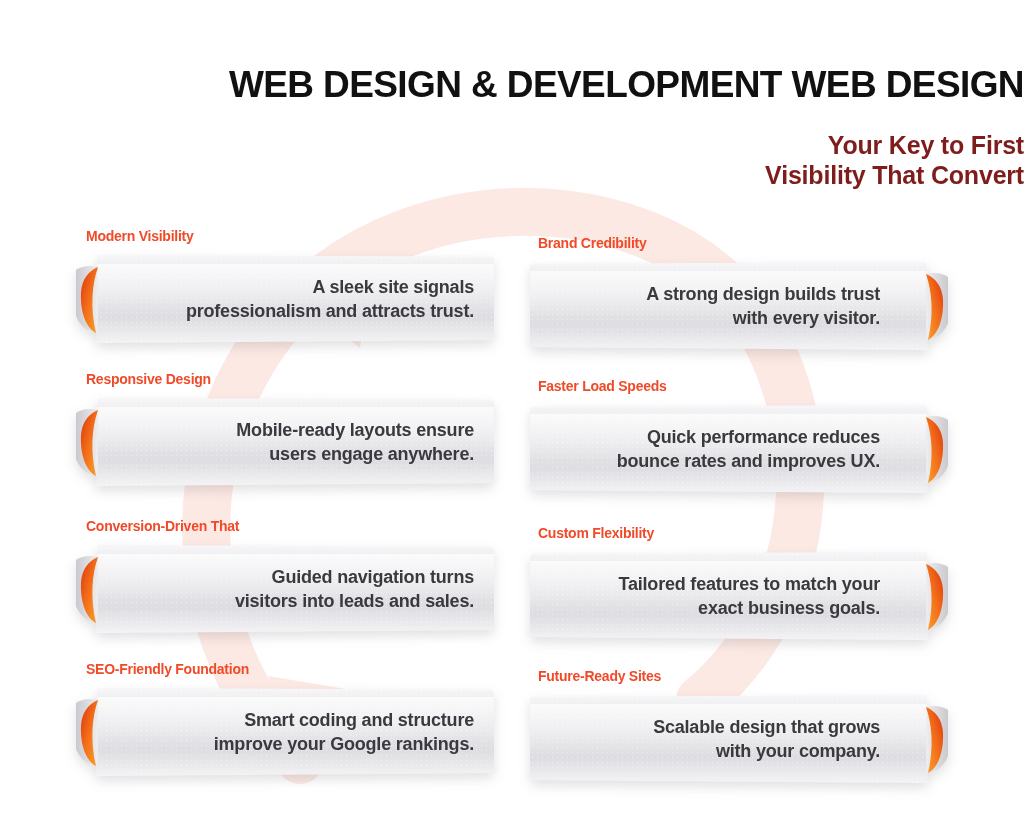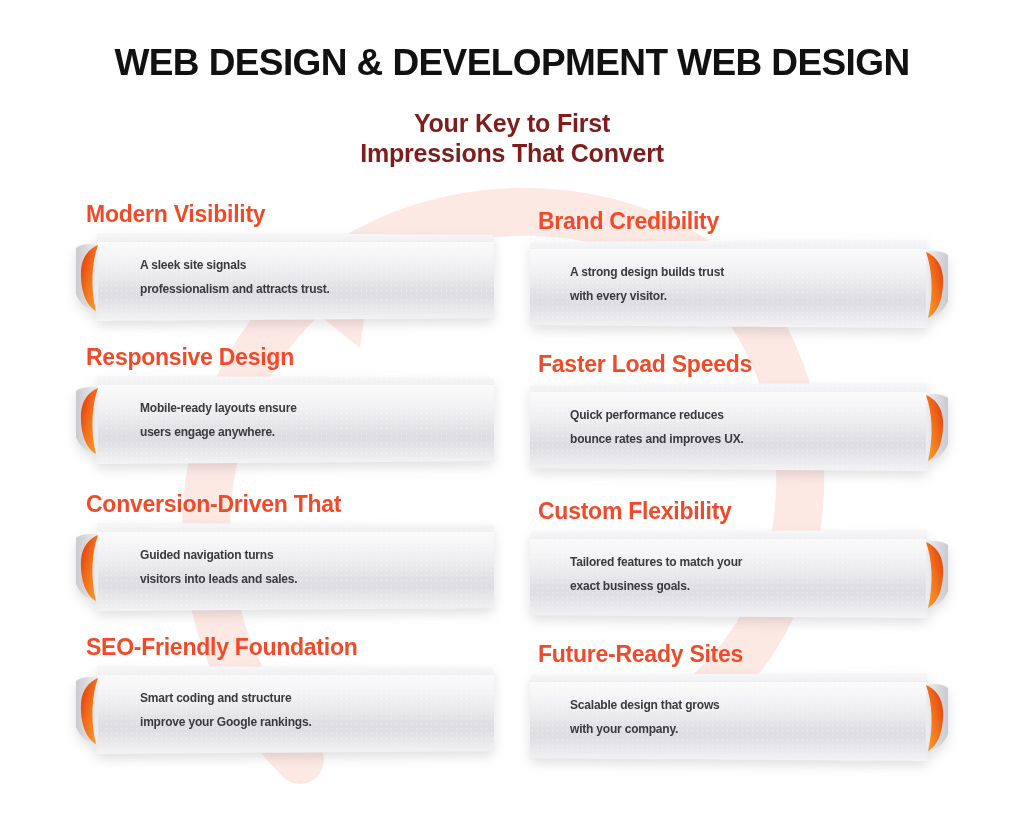--- a/index.html
+++ b/index.html
@@ -28,22 +28,22 @@
     width: 1024px;
     height: 818px;
     pointer-events: none;
     z-index: 0;
   }
 
   
   .header {
     position: relative;
     z-index: 2;
-    text-align: center;
-    padding-top: 40px;
+    text-align: right;
+    padding-top: 62px;
   }
   .main-title {
     margin: 0;
     font-size: 37px;
     line-height: 46px;
     font-weight: 700;
     letter-spacing: -0.6px;
     color: #111111;
     font-family: "Liberation Sans", sans-serif;
   }
@@ -72,21 +72,21 @@
   .card-cell { position: relative; }
   
   .card-cell.col-right { margin-top: 7px; }
   .card-cell.row-1 { height: 136px; }
   .card-cell.row-2 { height: 140px; }
   .card-cell.row-3 { height: 136px; }
   .card-cell.row-4 { height: 136px; }
 
   .card-heading {
     margin: 0 0 9px 0;
-    font-size: 23px;
+    font-size: 14px;
     line-height: 20px;
     font-weight: 700;
     color: #F04A28;
     letter-spacing: -0.25px;
   }
   .col-left .card-heading { padding-left: 2px; }
   .col-right .card-heading { padding-left: 8px; }
 
   
   .ribbon {
@@ -156,26 +156,27 @@
     width: 100%;
     height: 100%;
   }
 
   
   .card-text {
     position: absolute;
     z-index: 4;
     top: 50%;
     transform: translateY(-50%);
-    font-size: 12px;
+    font-size: 18px;
     line-height: 23.5px;
     font-weight: 700;
     color: #3a3a3e;
     letter-spacing: -0.2px;
     white-space: pre-line;
+    text-align: right;
   }
   .col-left .card-text  { left: 56px; right: 20px; }
   .col-right .card-text { left: 40px; right: 60px; }
 </style>
 </head>
 <body>
 
 <div id="poster">
 
   <svg class="watermark" viewBox="0 0 1024 818" xmlns="http://www.w3.org/2000/svg" aria-hidden="true">
@@ -184,21 +185,21 @@
       <path d="M 742 300 C 830 420, 820 600, 700 700"></path>
     </g>
     <path d="M 300 300 L 372 262 L 360 348 Z" fill="#FDE9E4"></path>
     <path d="M 300 760 L 268 676 L 352 690 Z" fill="#FDE9E4"></path>
   </svg>
 
   <div class="header">
     <h1 class="main-title">WEB DESIGN &amp; DEVELOPMENT WEB DESIGN</h1>
     <p class="subtitle">
       <span class="sub-line">Your Key to First</span>
-      <span class="sub-line">Impressions That Convert</span>
+      <span class="sub-line">Visibility That Convert</span>
     </p>
   </div>
 
   <div class="cards">
 
     <div class="card-cell col-left row-1">
       <h2 class="card-heading">Modern Visibility</h2>
       <div class="ribbon">
         <div class="ribbon-body"></div>
         <svg class="fold fold-left" viewBox="0 0 34 72" xmlns="http://www.w3.org/2000/svg" aria-hidden="true">

